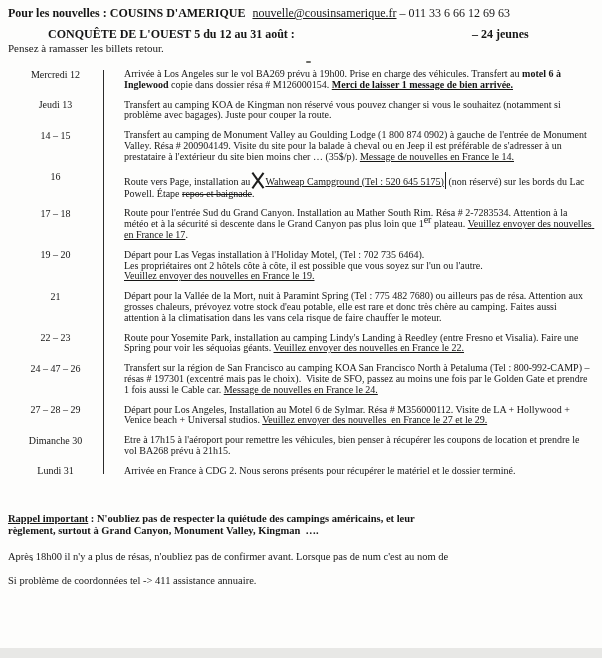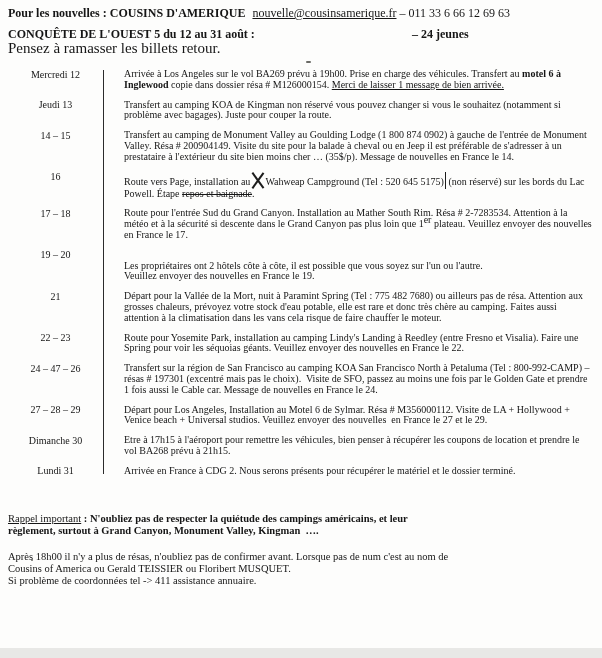--- a/index.html
+++ b/index.html
@@ -12,42 +12,42 @@
     color:#161616;
     overflow:hidden;
     box-sizing:border-box;
     padding:6px 9px 4px 8px;
   }
   
   .h-line1{font-size:12px;line-height:14px;margin-bottom:7px;white-space:nowrap;}
   .h-line1 .b{font-weight:bold;}
   .h-line1 .email{text-decoration:underline;margin-left:7px;}
   .h-line1 .phone{margin-left:3px;}
-  .h-line2{position:relative;font-size:12px;line-height:14px;font-weight:bold;margin-bottom:1px;}
-  .h-line2 .group-size{position:absolute;left:404px;top:0;}
-  .h-line3{font-size:15px;line-height:13px;margin-bottom:14px;}
+  .h-line2{position:relative;font-size:12px;line-height:14px;font-weight:bold;margin-bottom:1px;margin-left:40px;}
+  .h-line2 .group-size{position:absolute;left:424px;top:0;}
+  .h-line3{font-size:11px;line-height:13px;margin-bottom:14px;}
   
   .itinerary{position:relative;padding-left:0;}
   .itinerary::before{
     content:"";position:absolute;left:95px;top:1px;bottom:3px;
     width:1px;background:#2b2b2b;
   }
   .row{display:flex;margin-bottom:9px;}
   .date{
     flex:0 0 95px;box-sizing:border-box;
     font-size:10px;line-height:10.8px;padding-top:0.5px;text-align:center;
   }
   .desc{
     flex:1;margin-left:21px;
     font-size:10px;line-height:10.8px;
   }
   .seg{white-space:pre-wrap;}
   .seg.bold{font-weight:bold;}
-  .seg.underline{text-underline-offset:1px;}
-  .seg.bold-underline{font-weight:normal;text-decoration:underline;text-underline-offset:1px;}
+  .seg.underline{text-decoration:underline;text-underline-offset:1px;}
+  .seg.bold-underline{font-weight:bold;text-decoration:underline;text-underline-offset:1px;}
   .seg.pen-strike{text-decoration:line-through;text-align:center;}
   sup.seg.sup{font-size:10px;line-height:0;}
   
   .penx{
     display:inline-block;width:14px;height:15px;position:relative;
     vertical-align:-3px;margin:0 0 0 1px;
   }
   .penx::before,.penx::after{
     content:"";position:absolute;left:6px;top:-2px;width:1.6px;height:19px;background:#1c1c1c;
   }
@@ -99,21 +99,21 @@
       <div class="row">
         <div class="date">16</div>
         <div class="desc"><span class="seg normal">Route vers Page, installation au</span><span class="penx"></span><span class="seg underline">Wahweap Campground (Tel : 520 645 5175)</span><span class="pentick"></span><span class="seg normal">(non réservé) sur les bords du Lac Powell. Étape </span><span class="seg pen-strike">repos et baignade</span><span class="seg normal">.</span></div>
       </div>
       <div class="row">
         <div class="date">17 – 18</div>
         <div class="desc"><span class="seg normal">Route pour l'entrée Sud du Grand Canyon. Installation au Mather South Rim. Résa # 2-7283534. Attention à la météo et à la sécurité si descente dans le Grand Canyon pas plus loin que 1</span><sup class="seg sup">er</sup><span class="seg normal"> plateau. </span><span class="seg underline">Veuillez envoyer des nouvelles en France le 17</span><span class="seg normal">.</span></div>
       </div>
       <div class="row">
         <div class="date">19 – 20</div>
-        <div class="desc"><br><span class="seg normal">Les propriétaires ont 2 hôtels côte à côte, il est possible que vous soyez sur l'un ou l'autre.</span><br><span class="seg underline">Veuillez envoyer des nouvelles en France le 19.</span></div>
+        <div class="desc"><span class="seg normal">Départ pour Las Vegas installation à l'Holiday Motel, (Tel : 702 735 6464).</span><br><span class="seg normal">Les propriétaires ont 2 hôtels côte à côte, il est possible que vous soyez sur l'un ou l'autre.</span><br><span class="seg underline">Veuillez envoyer des nouvelles en France le 19.</span></div>
       </div>
       <div class="row">
         <div class="date">21</div>
         <div class="desc"><span class="seg normal">Départ pour la Vallée de la Mort, nuit à Paramint Spring (Tel : 775 482 7680) ou ailleurs pas de résa. Attention aux grosses chaleurs, prévoyez votre stock d'eau potable, elle est rare et donc très chère au camping. Faites aussi attention à la climatisation dans les vans cela risque de faire chauffer le moteur.</span></div>
       </div>
       <div class="row">
         <div class="date">22 – 23</div>
         <div class="desc"><span class="seg normal">Route pour Yosemite Park, installation au camping Lindy's Landing à Reedley (entre Fresno et Visalia). Faire une Spring pour voir les séquoias géants. </span><span class="seg underline">Veuillez envoyer des nouvelles en France le 22.</span></div>
       </div>
       <div class="row">
@@ -129,19 +129,19 @@
         <div class="desc"><span class="seg normal">Etre à 17h15 à l'aéroport pour remettre les véhicules, bien penser à récupérer les coupons de location et prendre le vol BA268 prévu à 21h15.</span></div>
       </div>
       <div class="row">
         <div class="date">Lundi 31</div>
         <div class="desc"><span class="seg normal">Arrivée en France à CDG 2. Nous serons présents pour récupérer le matériel et le dossier terminé.</span></div>
       </div>
     </div>
 
   <div class="footer">
     <div class="rappel"><span class="seg bold-underline">Rappel important</span><span class="seg bold"> : N'oubliez pas de respecter la quiétude des campings américains, et leur</span><br><span class="seg bold">règlement, surtout à Grand Canyon, Monument Valley, Kingman  ….</span></div>
-    <div class="notes"><span class="seg normal">Après 18h00 il n'y a plus de résas, n'oubliez pas de confirmer avant. Lorsque pas de num c'est au nom de</span><br><span class="seg normal">Cousins of America ou Gerald TEISSIER ou Floribert MUSQUET.</span><br><span class="seg normal">Si problème de coordonnées tel -&gt; 411 assistance annuaire.</span></div>
+    <div class="notes"><span class="seg normal">Après 18h00 il n'y a plus de résas, n'oubliez pas de confirmer avant. Lorsque pas de num c'est au nom de</span><br><br><span class="seg normal">Si problème de coordonnées tel -&gt; 411 assistance annuaire.</span></div>
   </div>
 
   <div class="artifact a1"></div>
   <div class="artifact a2"></div>
   <div class="artifact a3"></div>
 </div>
 
 </body></html>

